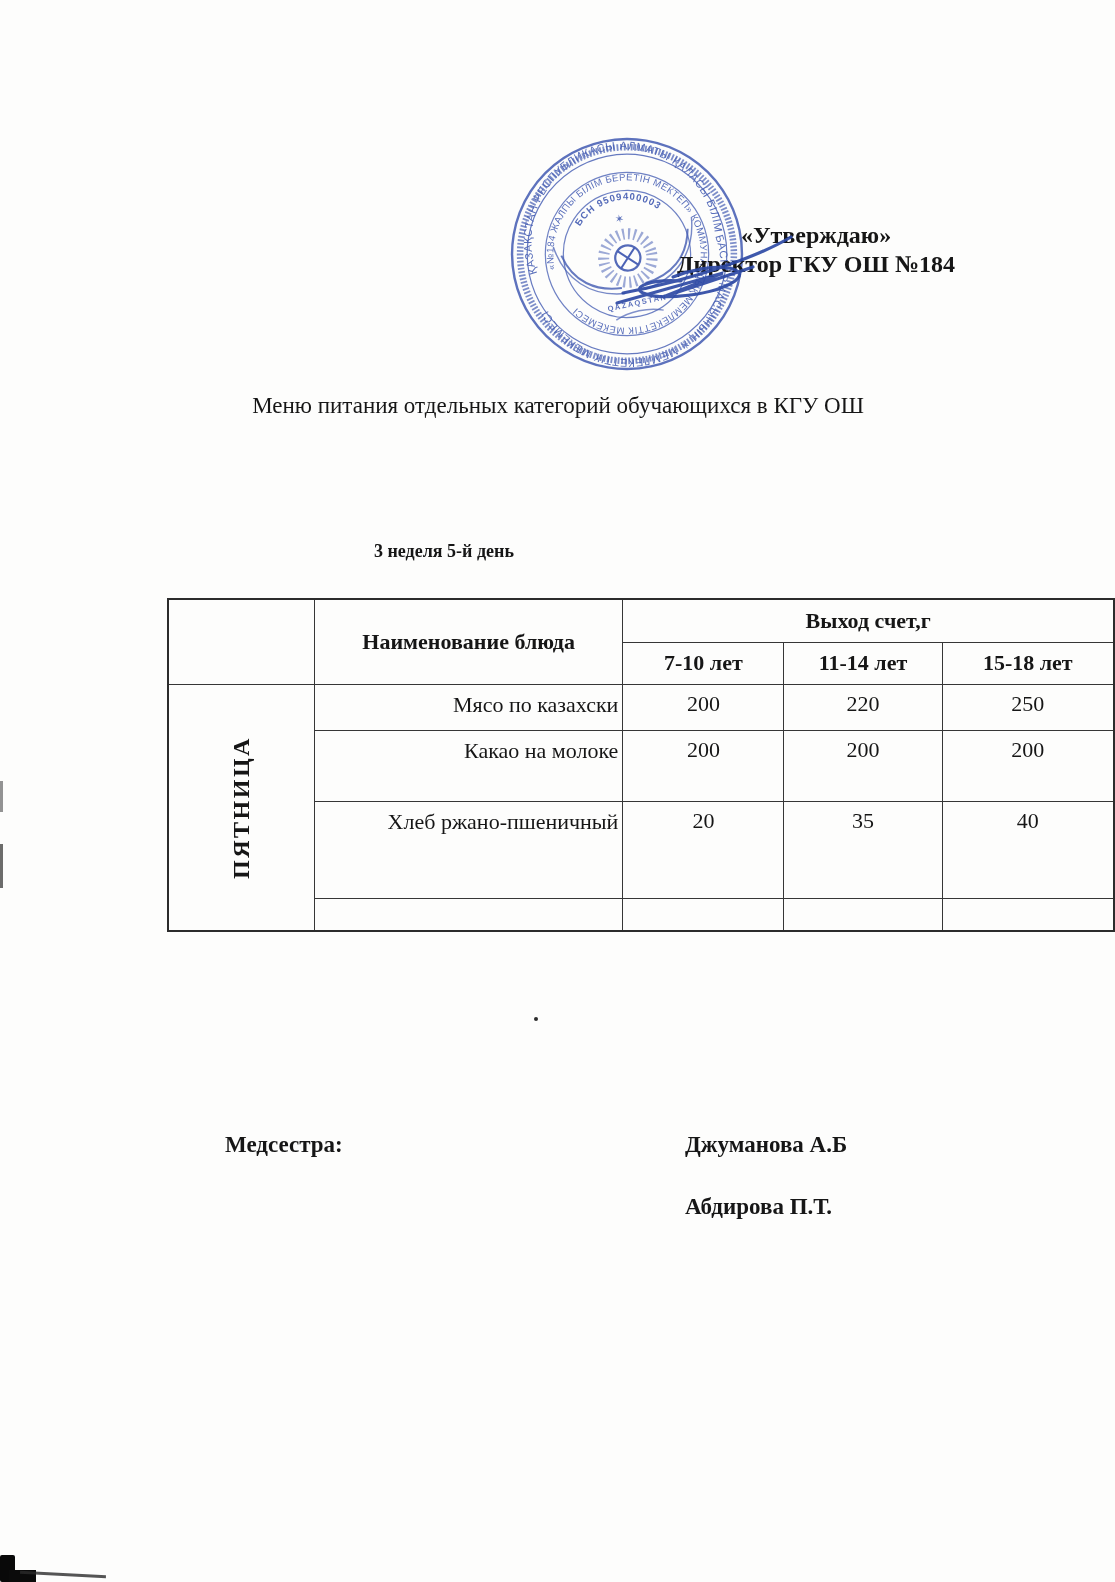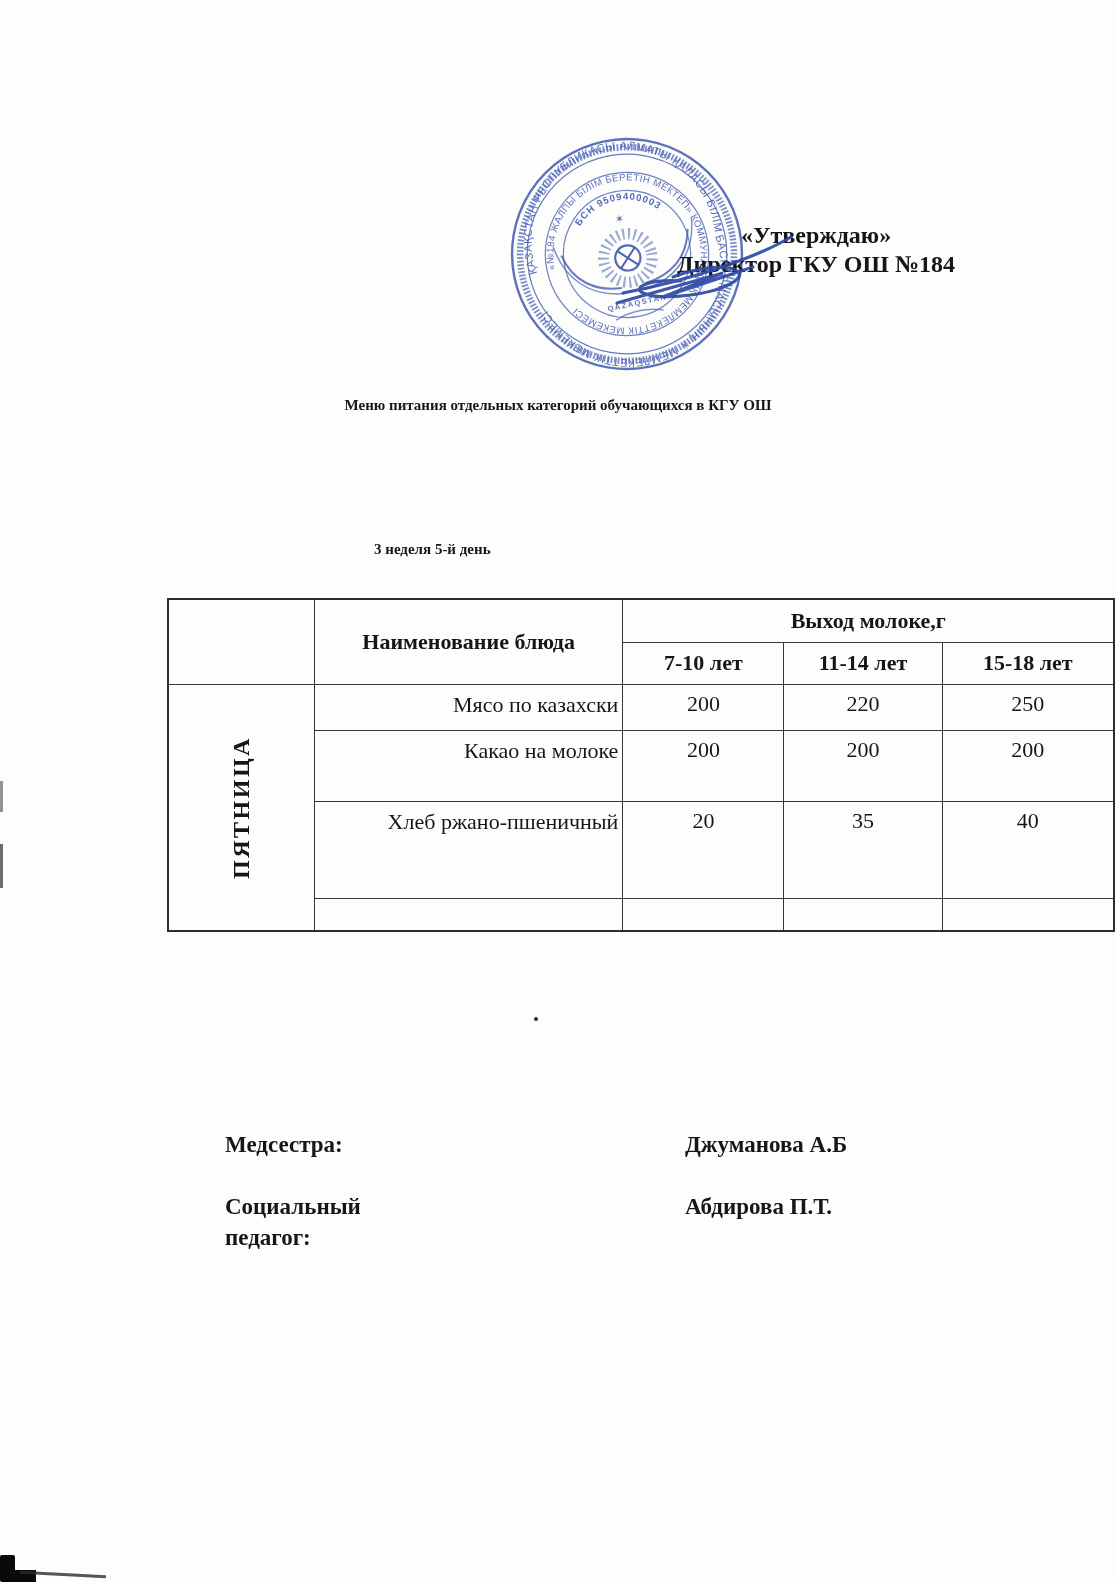--- a/index.html
+++ b/index.html
@@ -20,23 +20,23 @@
   }
   .approval .row { height:29px; }
   .sig-underline { display:inline-block; width:128px; height:24px;
     border-bottom:2.5px solid #1d1d1d; margin-right:2px; vertical-align:bottom; }
 
   .sig-scribble { position:absolute; left:601px; top:229px; width:210px; height:96px; }
 
   
   .doc-title {
     position:absolute; left:148px; top:390px; width:820px; text-align:center;
-    font-weight:bold; font-size:15px; line-height:31px;
+    font-weight:normal; font-size:23px; line-height:31px;
   }
-  .week { position:absolute; left:374px; top:541px; font-weight:bold; font-size:15px; }
+  .week { position:absolute; left:374px; top:541px; font-weight:bold; font-size:18px; }
 
   
   .menu-table {
     position:absolute; left:167px; top:598px; border-collapse:collapse;
     table-layout:fixed; font-size:22px; border:2px solid #2c2c2c;
   }
   .menu-table td { border:1.5px solid #363636; overflow:hidden; }
   .menu-table .h { font-weight:bold; text-align:center; vertical-align:middle; }
   .menu-table .dish { text-align:right; vertical-align:top; padding:7px 4px 0 13px; }
   .menu-table .num { text-align:center; vertical-align:top; padding-top:6px; }
@@ -130,21 +130,21 @@
       <col style="width:105px">
         <col style="width:311px">
         <col style="width:163px">
         <col style="width:160px">
         <col style="width:174px">
     </colgroup>
     <tbody>
         <tr style="height:43px">
       <td rowspan="2"></td>
       <td rowspan="2" class="h">Наименование блюда</td>
-      <td colspan="3" class="h">Выход молоке,г</td>
+      <td colspan="3" class="h">Выход счет,г</td>
     </tr>
     <tr style="height:42px">
       <td class="h">7-10 лет</td>
       <td class="h">11-14 лет</td>
       <td class="h">15-18 лет</td>
     </tr>
     <tr style="height:46px">
       <td rowspan="4" class="day-cell"><div class="day-text">ПЯТНИЦА</div></td>
       <td class="dish">Мясо по казахски</td>
       <td class="num">200</td>
@@ -167,21 +167,20 @@
       <td class="dish"></td>
       <td class="num"></td>
       <td class="num"></td>
       <td class="num"></td>
     </tr>
   </tbody>
     </table>
 
   <div class="sig-item role-1">Медсестра:</div>
   <div class="sig-item name-1">Джуманова А.Б</div>
-  <div class="sig-item role-2">Социальный педагог:</div>
   <div class="sig-item name-2">Абдирова П.Т.</div>
 
   <div class="art art-blob1"></div>
   <div class="art art-blob2"></div>
   <div class="art art-tail"></div>
   <div class="art art-dash1"></div>
   <div class="art art-dash2"></div>
   <div class="art art-dot"></div>
 
 </div>

